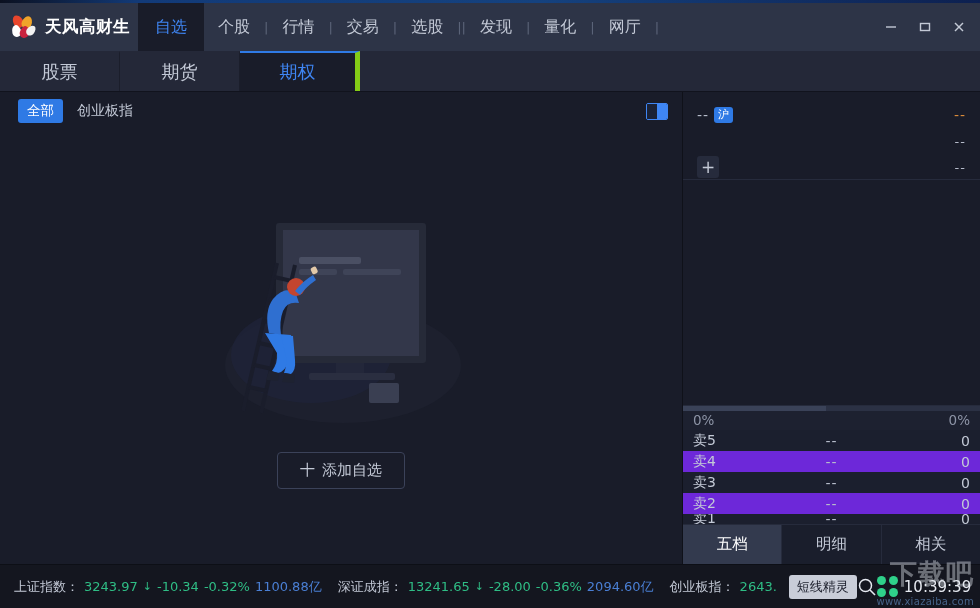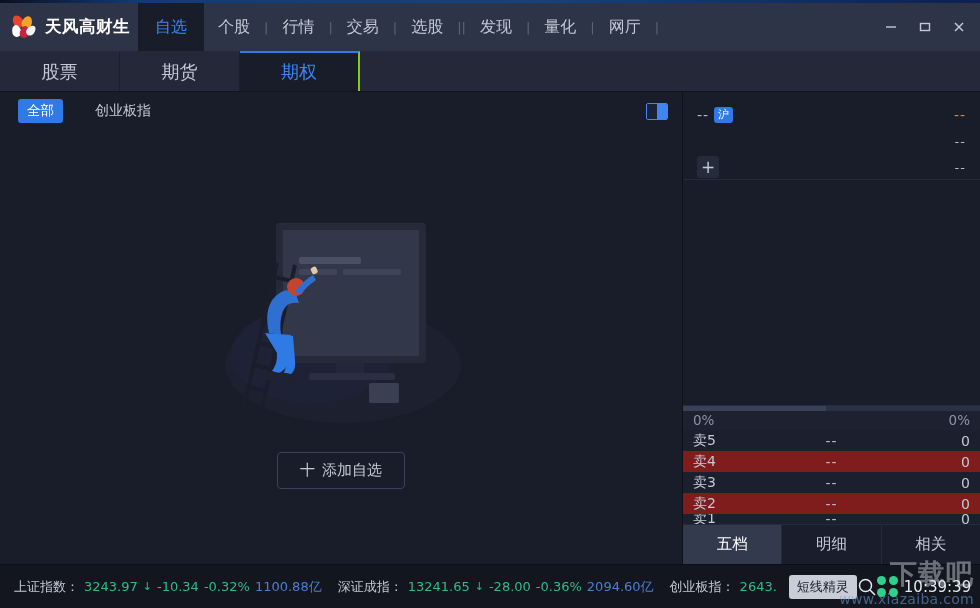--- a/index.html
+++ b/index.html
@@ -87,41 +87,41 @@
     width: 120px; flex: none;
     display: flex; align-items: center; justify-content: center;
     font-size: 18px; color: #c3c9d6;
     border-right: 1px solid #1b1e2b;
     border-top: 2px solid transparent;
     cursor: default;
   }
   .subtab.active {
     color: #3f86f4; background: #191c29;
     border-top: 2px solid #2f7ae5;
-    border-right: 2px solid #84cc16;
+    border-right: 5px solid #84cc16;
   }
   .subtabs .filler { flex: 1; }
 
   
   .body {
     flex: 1; display: flex; min-height: 0;
     background: #191c29;
   }
 
   
   .leftpane {
     flex: 1; min-width: 0;
     display: flex; flex-direction: column;
     border-right: 1px solid #0f1119;
     position: relative;
   }
   .lp-head {
     height: 38px; flex: none;
     display: flex; align-items: center;
-    padding: 0 14px 0 18px; gap: 32px;
+    padding: 0 14px 0 18px; gap: 14px;
   }
   .chip-all {
     background: #2f7ae5; color: #fff; font-size: 13.5px;
     padding: 3px 9px; border-radius: 3px; cursor: default;
   }
   .lp-head .recent { color: #c3c9d6; font-size: 14px; cursor: default; }
   .lp-head .spacer { flex: 1; }
   .layout-icon {
     width: 22px; height: 17px; border: 1.5px solid #3f86f4;
     border-radius: 2px; display: flex; cursor: default;
@@ -190,21 +190,21 @@
   }
   .pct-row span { color: #8d94a6; font-size: 13.5px; }
 
   .book { flex: none; }
   .book-row {
     display: flex; align-items: center;
     height: 21px; padding: 0 10px;
     font-size: 14px;
   }
   .book-row.odd  { background: #1b1f2e; }
-  .book-row.even { background: #7f1d1d; gap: 30px; }
+  .book-row.even { background: #6d28d9; gap: 30px; }
   .book-row .lbl { width: 60px; color: #c3c9d6; }
   .book-row .px  { flex: 1; text-align: center; color: #b6bccb; letter-spacing: 1px; }
   .book-row .vol { width: 60px; text-align: right; color: #c3c9d6; }
 
   .book-tabs {
     height: 40px; flex: none; display: flex;
     background: #1a1e2c; border-top: 1px solid #262b3c;
     align-items: stretch;
   }
   .book-tab {
@@ -250,21 +250,21 @@
     width: 150px; height: 52px; pointer-events: none;
     opacity: .55;
   }
   .wm .big {
     position: absolute; right: 4px; top: 0px;
     font-size: 27px; font-weight: bold; color: #e9eef6;
     letter-spacing: 1px; opacity: .75;
   }
   .wm .small {
     position: absolute; right: 4px; bottom: 1px;
-    font-size: 14px; color: #6fa0dd; letter-spacing: .3px;
+    font-size: 10px; color: #6fa0dd; letter-spacing: .3px;
   }
 </style>
 </head>
 <body>
 
 <div id="app">
 
   <div class="top-accent"></div>
 
   <div class="titlebar">

